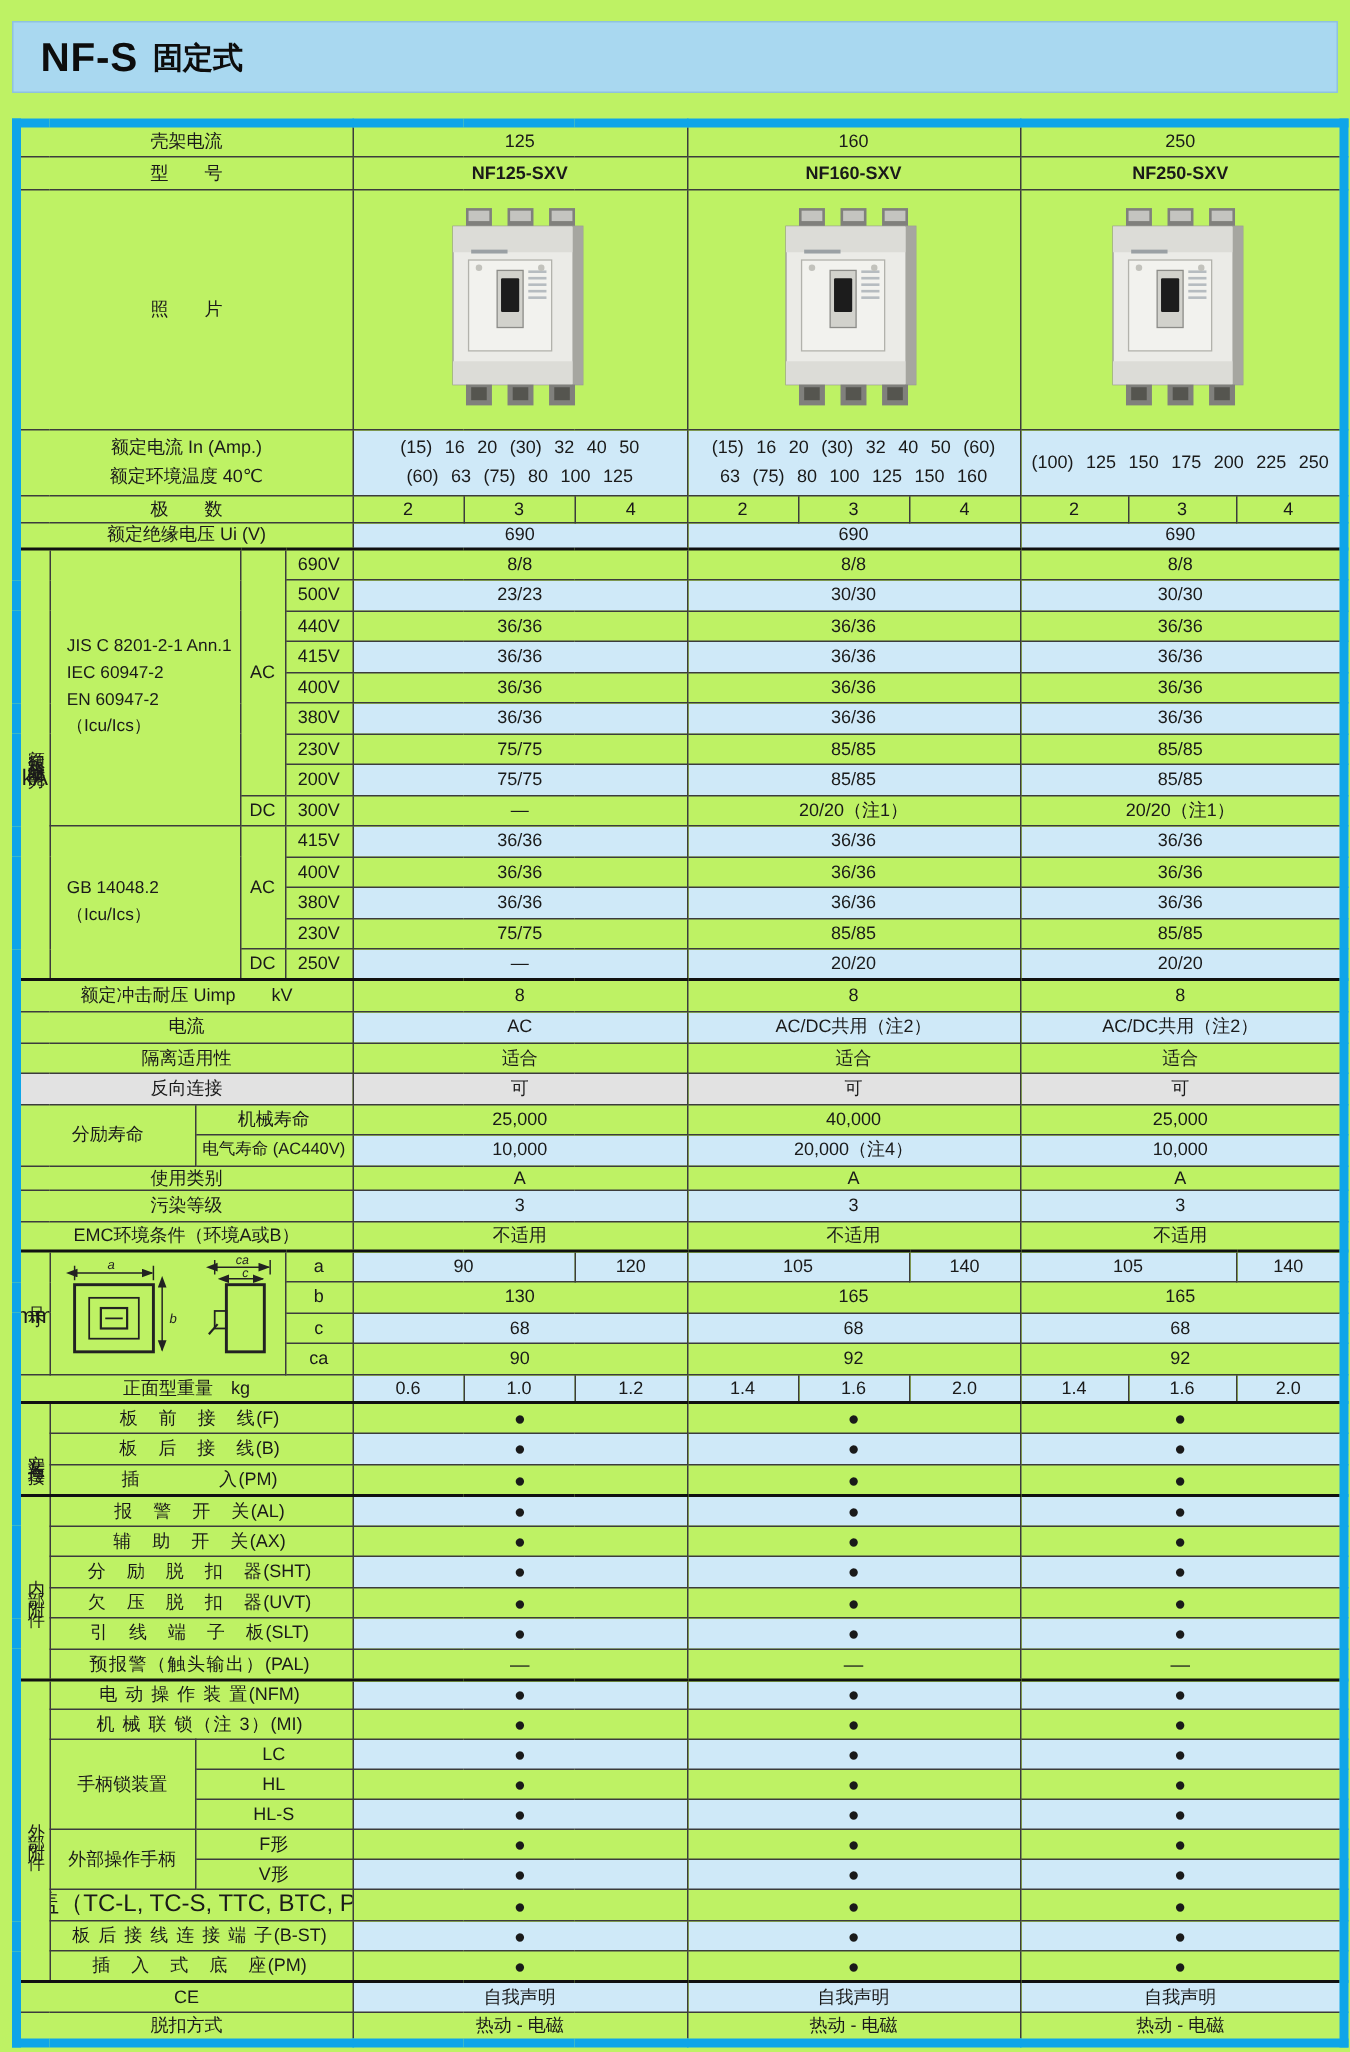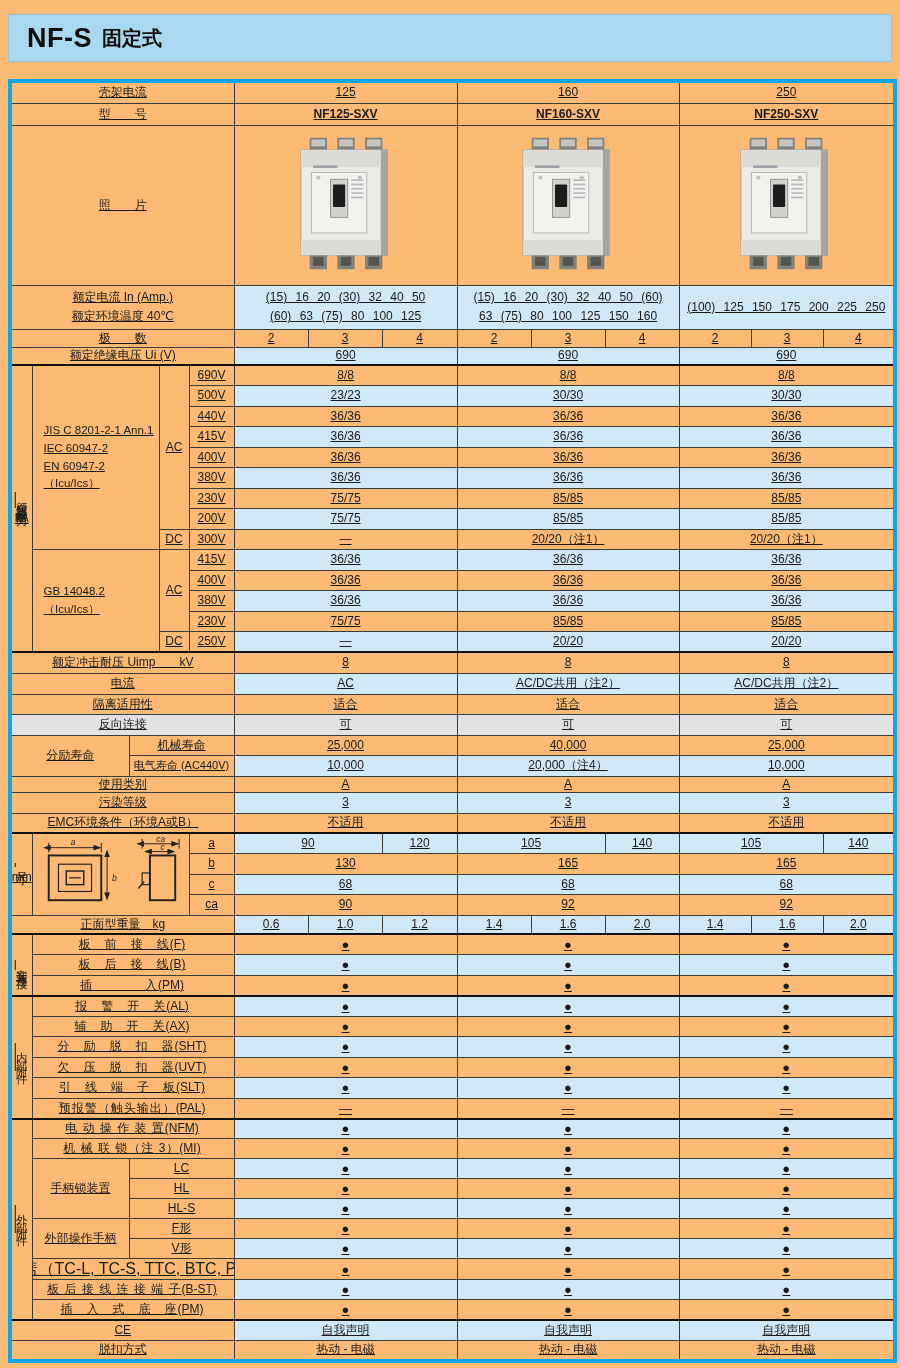--- a/index.html
+++ b/index.html
@@ -1,40 +1,40 @@
 <!DOCTYPE html>
 <html><head>
 <meta charset="utf-8">
 <style>
   html,body{margin:0;padding:0;background:#ffffff;}
   body{font-family:"Liberation Sans","DejaVu Sans",sans-serif;color:#1a1a1a;}
-  .page{width:900px;height:1368px;box-sizing:border-box;padding:8px;overflow:hidden;background:#fdba74;}
+  .page{width:900px;height:1368px;box-sizing:border-box;padding:8px;overflow:hidden;background:#bef264;}
   .title-bar{height:48px;background:#a9d8f0;border:1px solid #8fc2de;display:flex;align-items:center;padding-left:18px;margin-top:6px;box-sizing:border-box;}
   .t-model{font-size:27px;font-weight:bold;letter-spacing:.5px;color:#0d0d0d;}
   .t-type{font-size:20px;font-weight:600;margin-left:10px;color:#0d0d0d;}
-  table{border-collapse:collapse;width:884px;margin-top:17px;table-layout:fixed;border:4px solid #0ea5e9;text-decoration:underline;}
+  table{border-collapse:collapse;width:884px;margin-top:17px;table-layout:fixed;border:6px solid #0ea5e9;}
   td{border:1px solid #3c3c3c;font-size:12px;text-align:center;vertical-align:middle;padding:0 2px;overflow:hidden;line-height:1.25;}
   tr.sep td{border-top:2px solid #111;}
   .blue{background:#cfe9f8;}
   .gray{background:#e2e2e2;}
   .bold{font-weight:bold;}
   .small{font-size:11px;}
   .dot{font-size:13px;line-height:1;}
   .num{word-spacing:5px;}
   .std{text-align:left;padding-left:11px;white-space:pre-line;line-height:1.55;font-size:11.5px;}
   .two div{line-height:1.6;}
   .split{padding:0;}
   .split .in{display:flex;justify-content:center;align-items:center;padding:0 9px 0 7px;}
   .split .nm{white-space:pre;letter-spacing:1px;}
   .split.tcsm .nm{font-size:16px;letter-spacing:0;}
   .vcell{padding:0;}
   .vwrap{display:flex;flex-direction:column;align-items:center;justify-content:center;gap:3px;height:100%;}
   .vert{writing-mode:vertical-rl;letter-spacing:2px;font-size:11.5px;line-height:1.05;}
   .vsp .vert{letter-spacing:7px;}
-  .vunit{font-size:12px;}
+  .vunit{font-size:15px;}
   .photo-cell{vertical-align:middle;}
   svg text{font-family:"Liberation Sans","DejaVu Sans",sans-serif;}
 </style>
 </head>
 <body>
 
 <div class="page">
   <div class="title-bar">
     <span class="t-model">NF-S</span>
     <span class="t-type">固定式</span>

